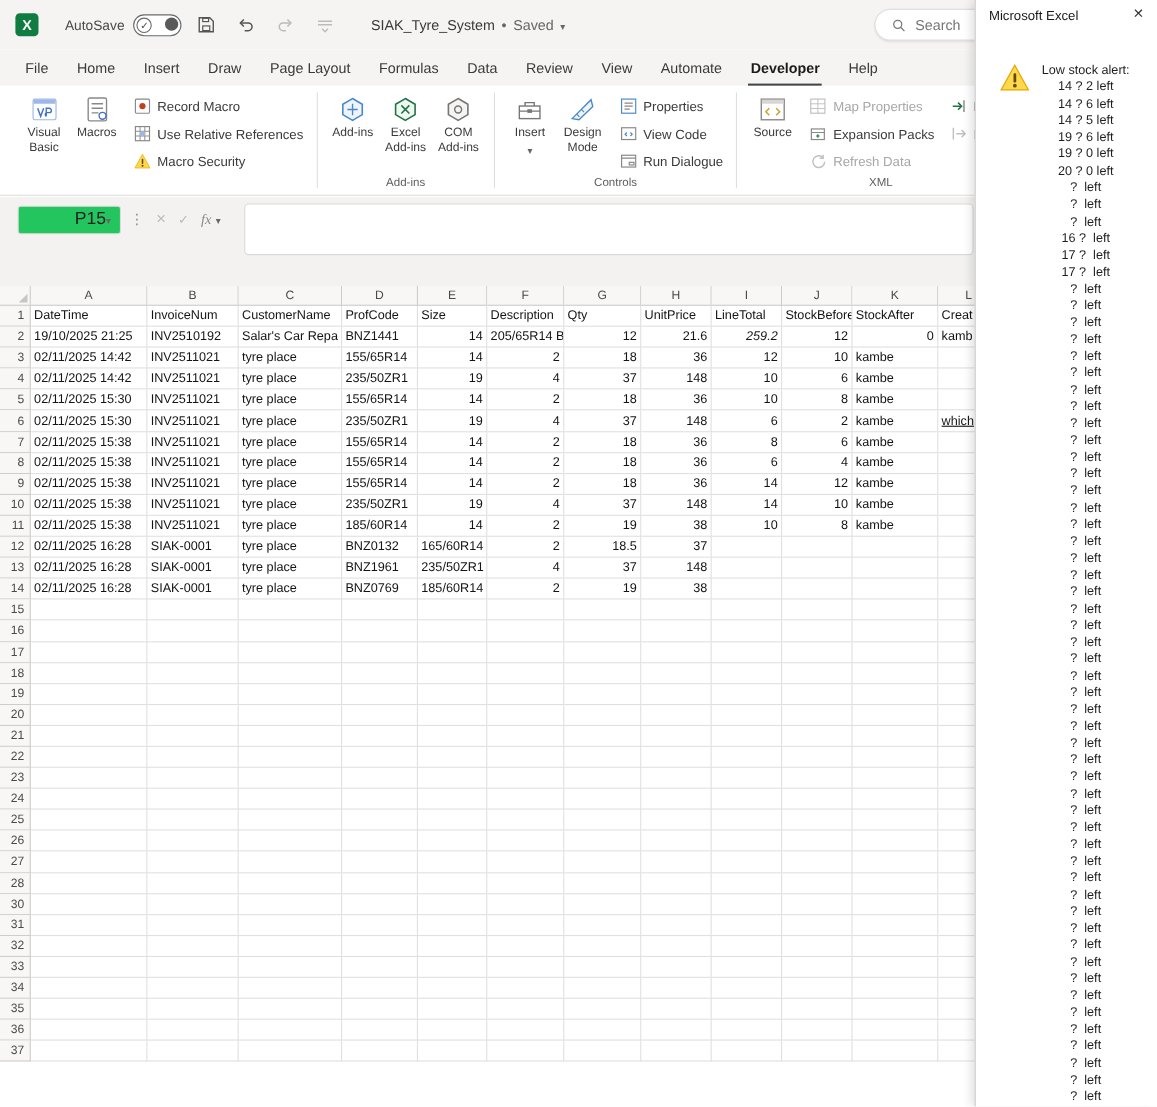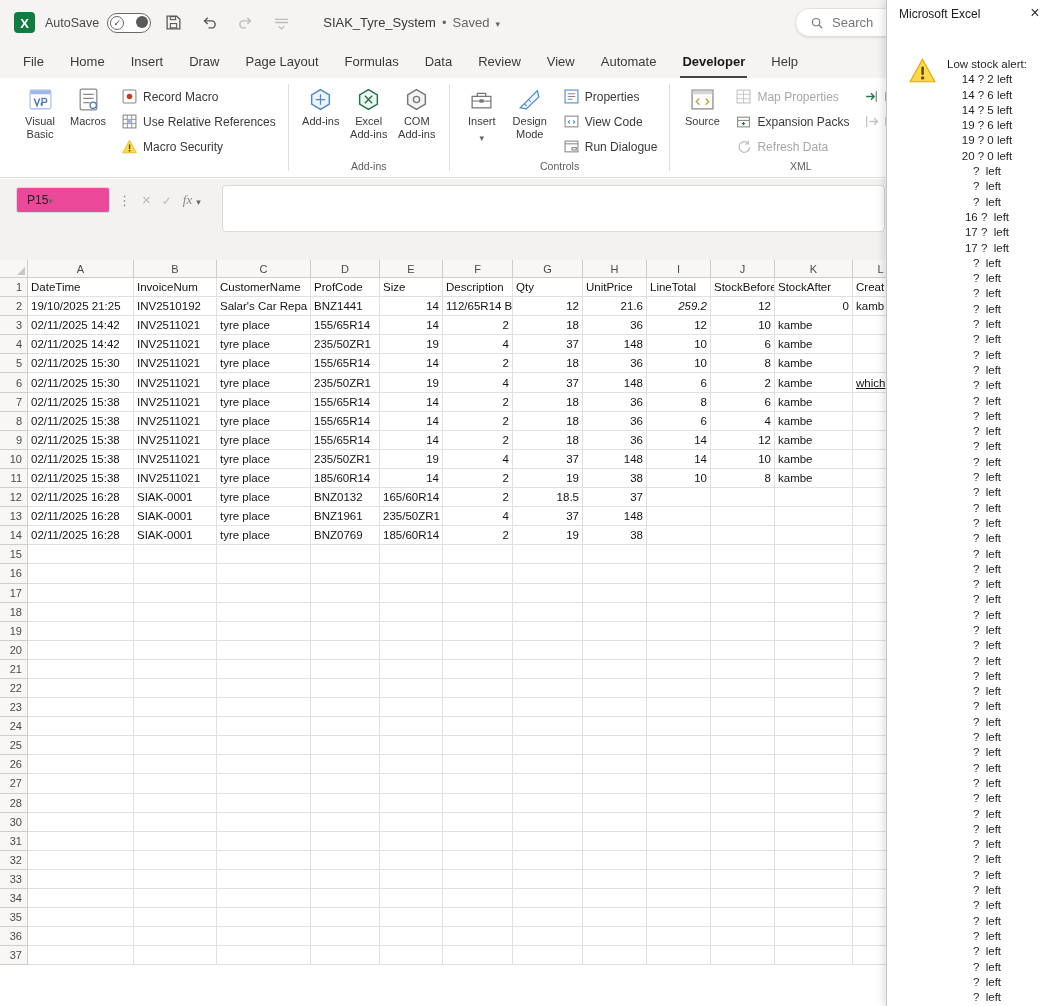--- a/index.html
+++ b/index.html
@@ -7,21 +7,21 @@
        font-family:"Liberation Sans",sans-serif;-webkit-font-smoothing:antialiased;}
   #app{position:absolute;inset:0;}
 
   
   .titlebar{position:absolute;top:0;left:0;width:100%;height:45px;background:#f5f4f3;
             display:flex;align-items:center;}
   .excel-logo{width:21px;height:21px;background:#107c41;border-radius:4px;margin-left:14px;
               position:relative;flex:none;}
   .excel-logo::after{content:"X";color:#fff;font-weight:bold;font-size:13px;position:absolute;
               top:50%;left:50%;transform:translate(-50%,-50%);}
-  .autosave-label{font-size:12.5px;color:#4a4a4a;margin-left:10px;}
+  .autosave-label{font-size:12.5px;color:#4a4a4a;margin-left:24px;}
   .toggle{width:42px;height:18px;border:1px solid #6a6a6a;border-radius:10px;margin-left:8px;
           position:relative;background:#fff;flex:none;}
   .toggle-check{position:absolute;left:2px;top:2px;width:12px;height:12px;border:1px solid #6a6a6a;
           border-radius:50%;font-size:9px;line-height:12px;text-align:center;color:#444;}
   .toggle-check::before{content:"✓";}
   .toggle-knob{position:absolute;right:2px;top:2px;width:12px;height:12px;background:#5a5a5a;border-radius:50%;}
   .tb-icon{width:28px;height:28px;display:flex;align-items:center;justify-content:center;
            margin-left:8px;border-radius:4px;flex:none;}
   .tb-icon svg{width:17px;height:17px;}
   .doc-title{display:flex;align-items:center;margin-left:28px;font-size:13px;color:#666;gap:6px;white-space:nowrap;}
@@ -53,23 +53,23 @@
   .btn-lg .ic svg{width:25px;height:25px;}
   .btn-sm{display:flex;align-items:center;gap:6px;font-size:12px;color:#3b3a39;height:25px;
           background:none;border:none;padding:0 4px;white-space:nowrap;font-family:inherit;}
   .btn-sm .ic{width:15px;height:15px;display:inline-flex;flex:none;}
   .btn-sm .ic svg{width:15px;height:15px;}
   .smallcol{display:flex;flex-direction:column;margin-left:6px;padding-top:1px;}
   .grayed{color:#a9a7a5;}
 
   
   .formula-strip{position:absolute;top:179px;left:0;width:100%;height:81px;background:#f3f2f1;}
-  .name-box{position:absolute;left:16px;top:8px;width:94px;height:26px;background:#ec4899;
+  .name-box{position:absolute;left:16px;top:8px;width:94px;height:26px;background:#22c55e;
            border:1px solid #dcdad8;border-radius:3px;display:flex;align-items:center;
-           justify-content:flex-start;font-size:12px;color:#222;padding:0 8px 0 10px;box-sizing:border-box;}
+           justify-content:flex-end;font-size:16px;color:#222;padding:0 8px 0 10px;box-sizing:border-box;}
   .fb-icons{position:absolute;left:118px;top:8px;height:26px;display:flex;align-items:center;gap:11px;}
   .fb-dots::before{content:"⋮";color:#8a8886;font-size:13px;}
   .fb-x::before{content:"×";color:#bdbbb9;font-size:15px;}
   .fb-check::before{content:"✓";color:#bdbbb9;font-size:12px;}
   .fx{display:flex;align-items:center;gap:4px;}
   .fx i{font-family:"Liberation Serif",serif;font-size:13px;color:#8a8886;}
   .formula-input{position:absolute;left:222px;top:6px;width:663px;height:47px;background:#fff;
            border:1px solid #dcdad8;border-radius:4px;box-sizing:border-box;}
 
   
@@ -452,21 +452,21 @@
           <div class="gc" style="min-width: 78px; width: 78px;">StockAfter</div>
           <div class="gc" style="min-width: 56px; width: 56px;">Creat</div>
         </div>
         <div class="grid-row">
           <div class="ch rh">2</div>
           <div class="gc" style="min-width: 106px; width: 106px;">19/10/2025 21:25</div>
           <div class="gc" style="min-width: 83px; width: 83px;">INV2510192</div>
           <div class="gc" style="min-width: 94px; width: 94px;">Salar's Car Repa</div>
           <div class="gc" style="min-width: 69px; width: 69px;">BNZ1441</div>
           <div class="gc num" style="min-width: 63px; width: 63px;">14</div>
-          <div class="gc" style="min-width: 70px; width: 70px;">112/65R14 B</div>
+          <div class="gc" style="min-width: 70px; width: 70px;">205/65R14 B</div>
           <div class="gc num" style="min-width: 70px; width: 70px;">12</div>
           <div class="gc num" style="min-width: 64px; width: 64px;">21.6</div>
           <div class="gc num" style="min-width: 64px; width: 64px; font-style: italic;">259.2</div>
           <div class="gc num" style="min-width: 64px; width: 64px;">12</div>
           <div class="gc num" style="min-width: 78px; width: 78px;">0</div>
           <div class="gc" style="min-width: 56px; width: 56px;">kamb</div>
         </div>
         <div class="grid-row">
           <div class="ch rh">3</div>
           <div class="gc" style="min-width: 106px; width: 106px;">02/11/2025 14:42</div>

